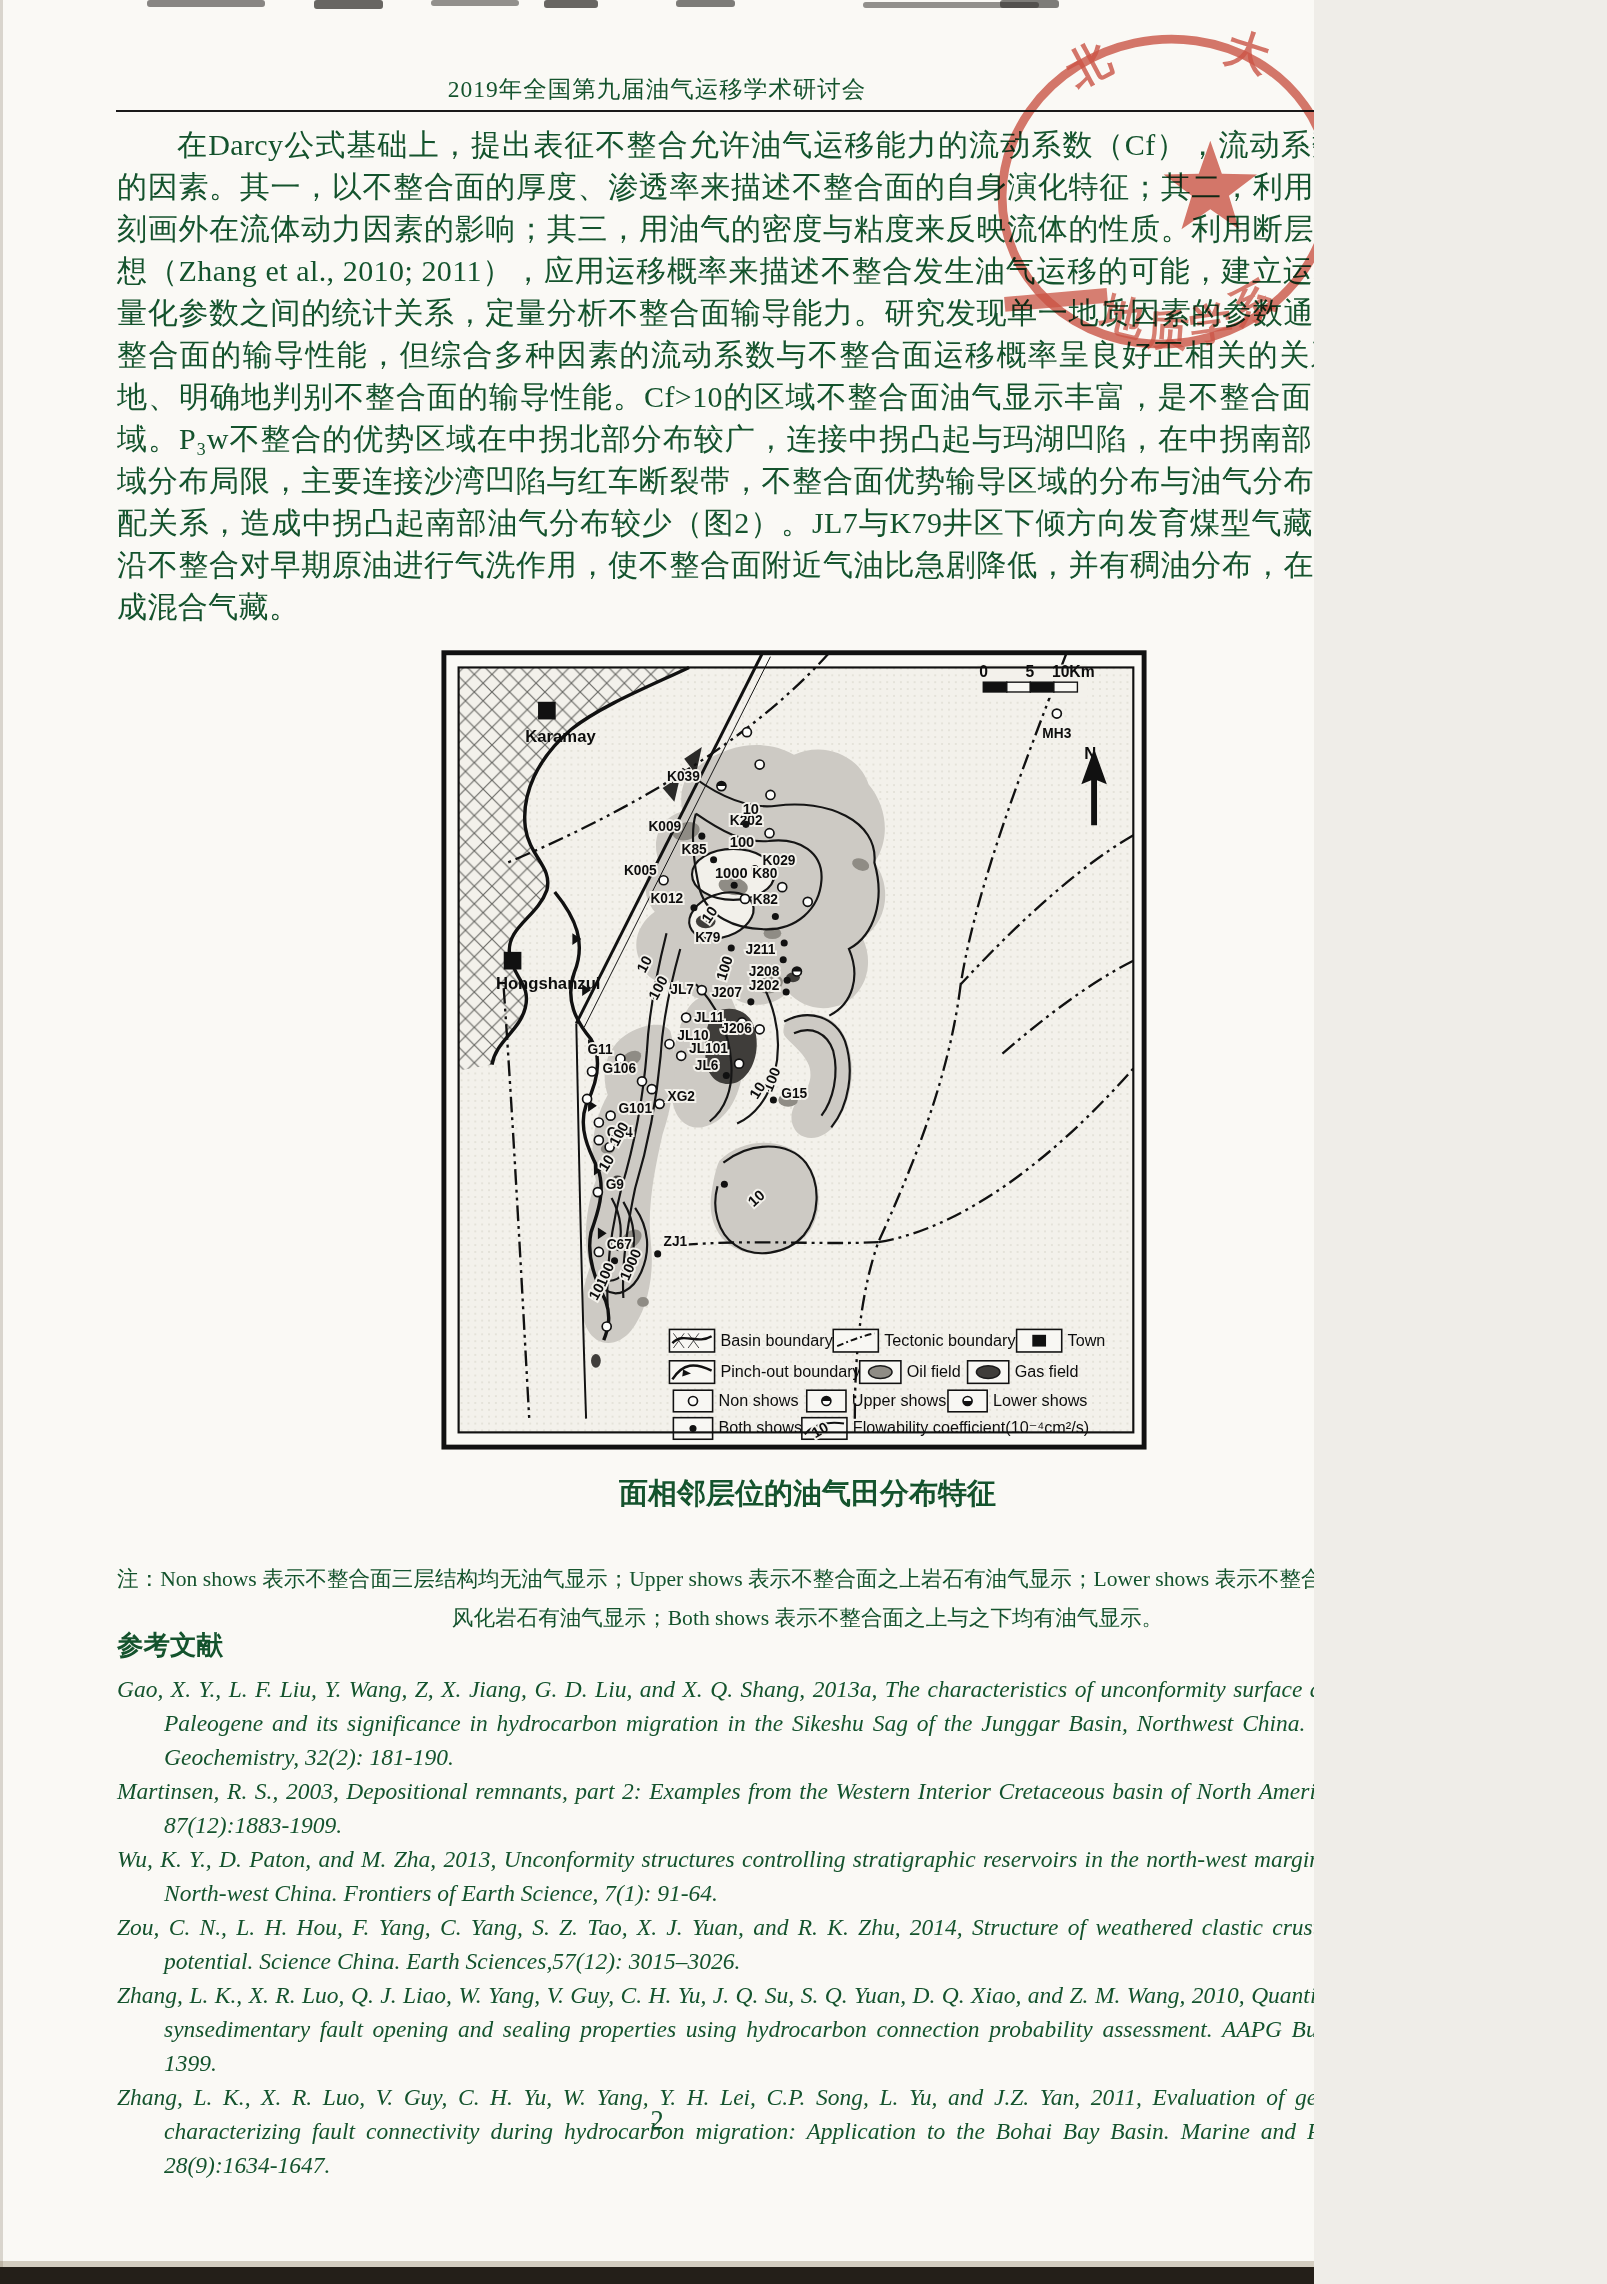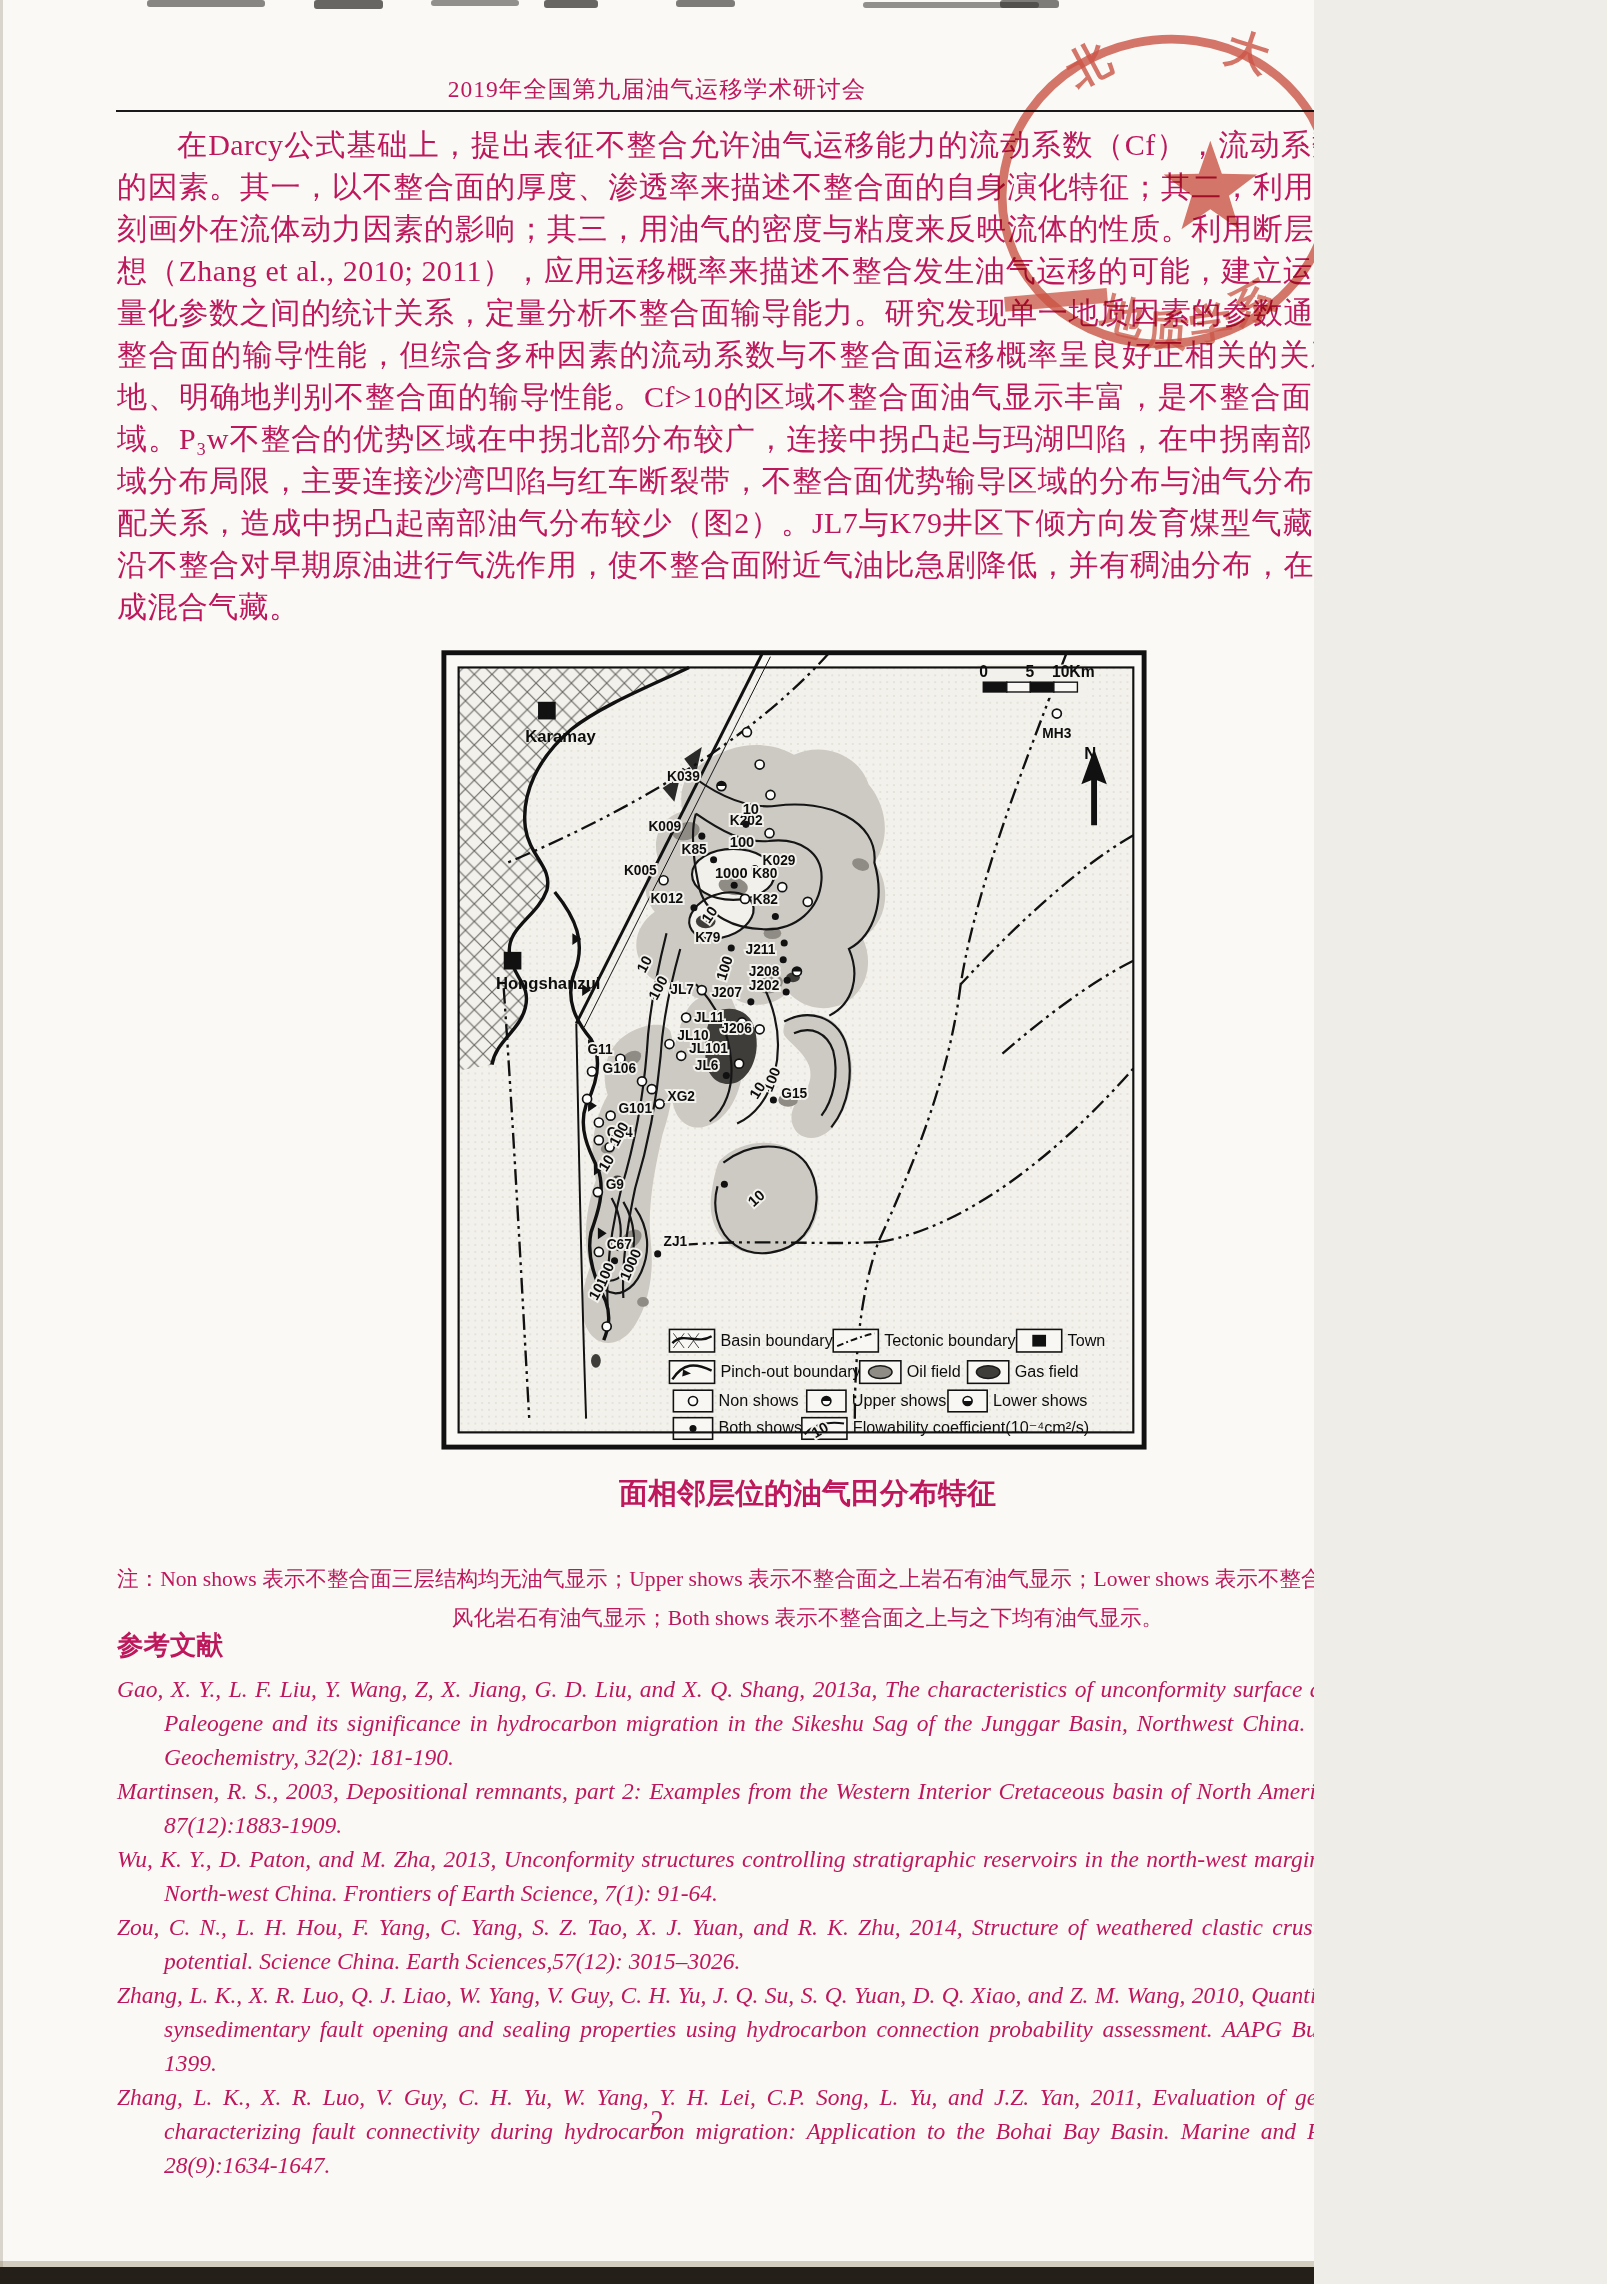--- a/index.html
+++ b/index.html
@@ -1,17 +1,17 @@
 <!DOCTYPE html>
 <html><head>
 <meta charset="utf-8">
 <style>
   html,body{margin:0;padding:0;background:#efede8;}
   .page{position:relative;width:1314px;height:2285px;background:#faf9f5;overflow:hidden;
-        font-family:"Liberation Serif","DejaVu Serif",serif;color:#be185d;}
+        font-family:"Liberation Serif","DejaVu Serif",serif;color:#14532d;}
   .left-edge{position:absolute;left:0;top:0;width:2.9px;height:2285px;background:#d9d5cd;}
   .scan-strip{position:absolute;background:#2a2824;border-radius:2.9px;}
   .header{position:absolute;top:73px;left:0;width:100%;text-align:center;font-size:23.5px;letter-spacing:1px;}
   .header-rule{position:absolute;top:110px;left:116px;width:1382px;border-top:2.9px solid #1a1a1a;}
   .body-par{position:absolute;top:124px;left:117px;width:1381px;font-size:30px;line-height:42px;
             text-align:justify;text-indent:2em;letter-spacing:0.4px;}
   #map{position:absolute;left:439px;top:639px;}
   .caption{position:absolute;top:1464px;left:117px;width:1381px;text-align:center;font-weight:bold;
            font-size:29px;line-height:58px;font-family:"Liberation Sans","DejaVu Sans",sans-serif;}
   .note1{position:absolute;top:1564px;left:117px;width:1384px;font-size:21.6px;}

